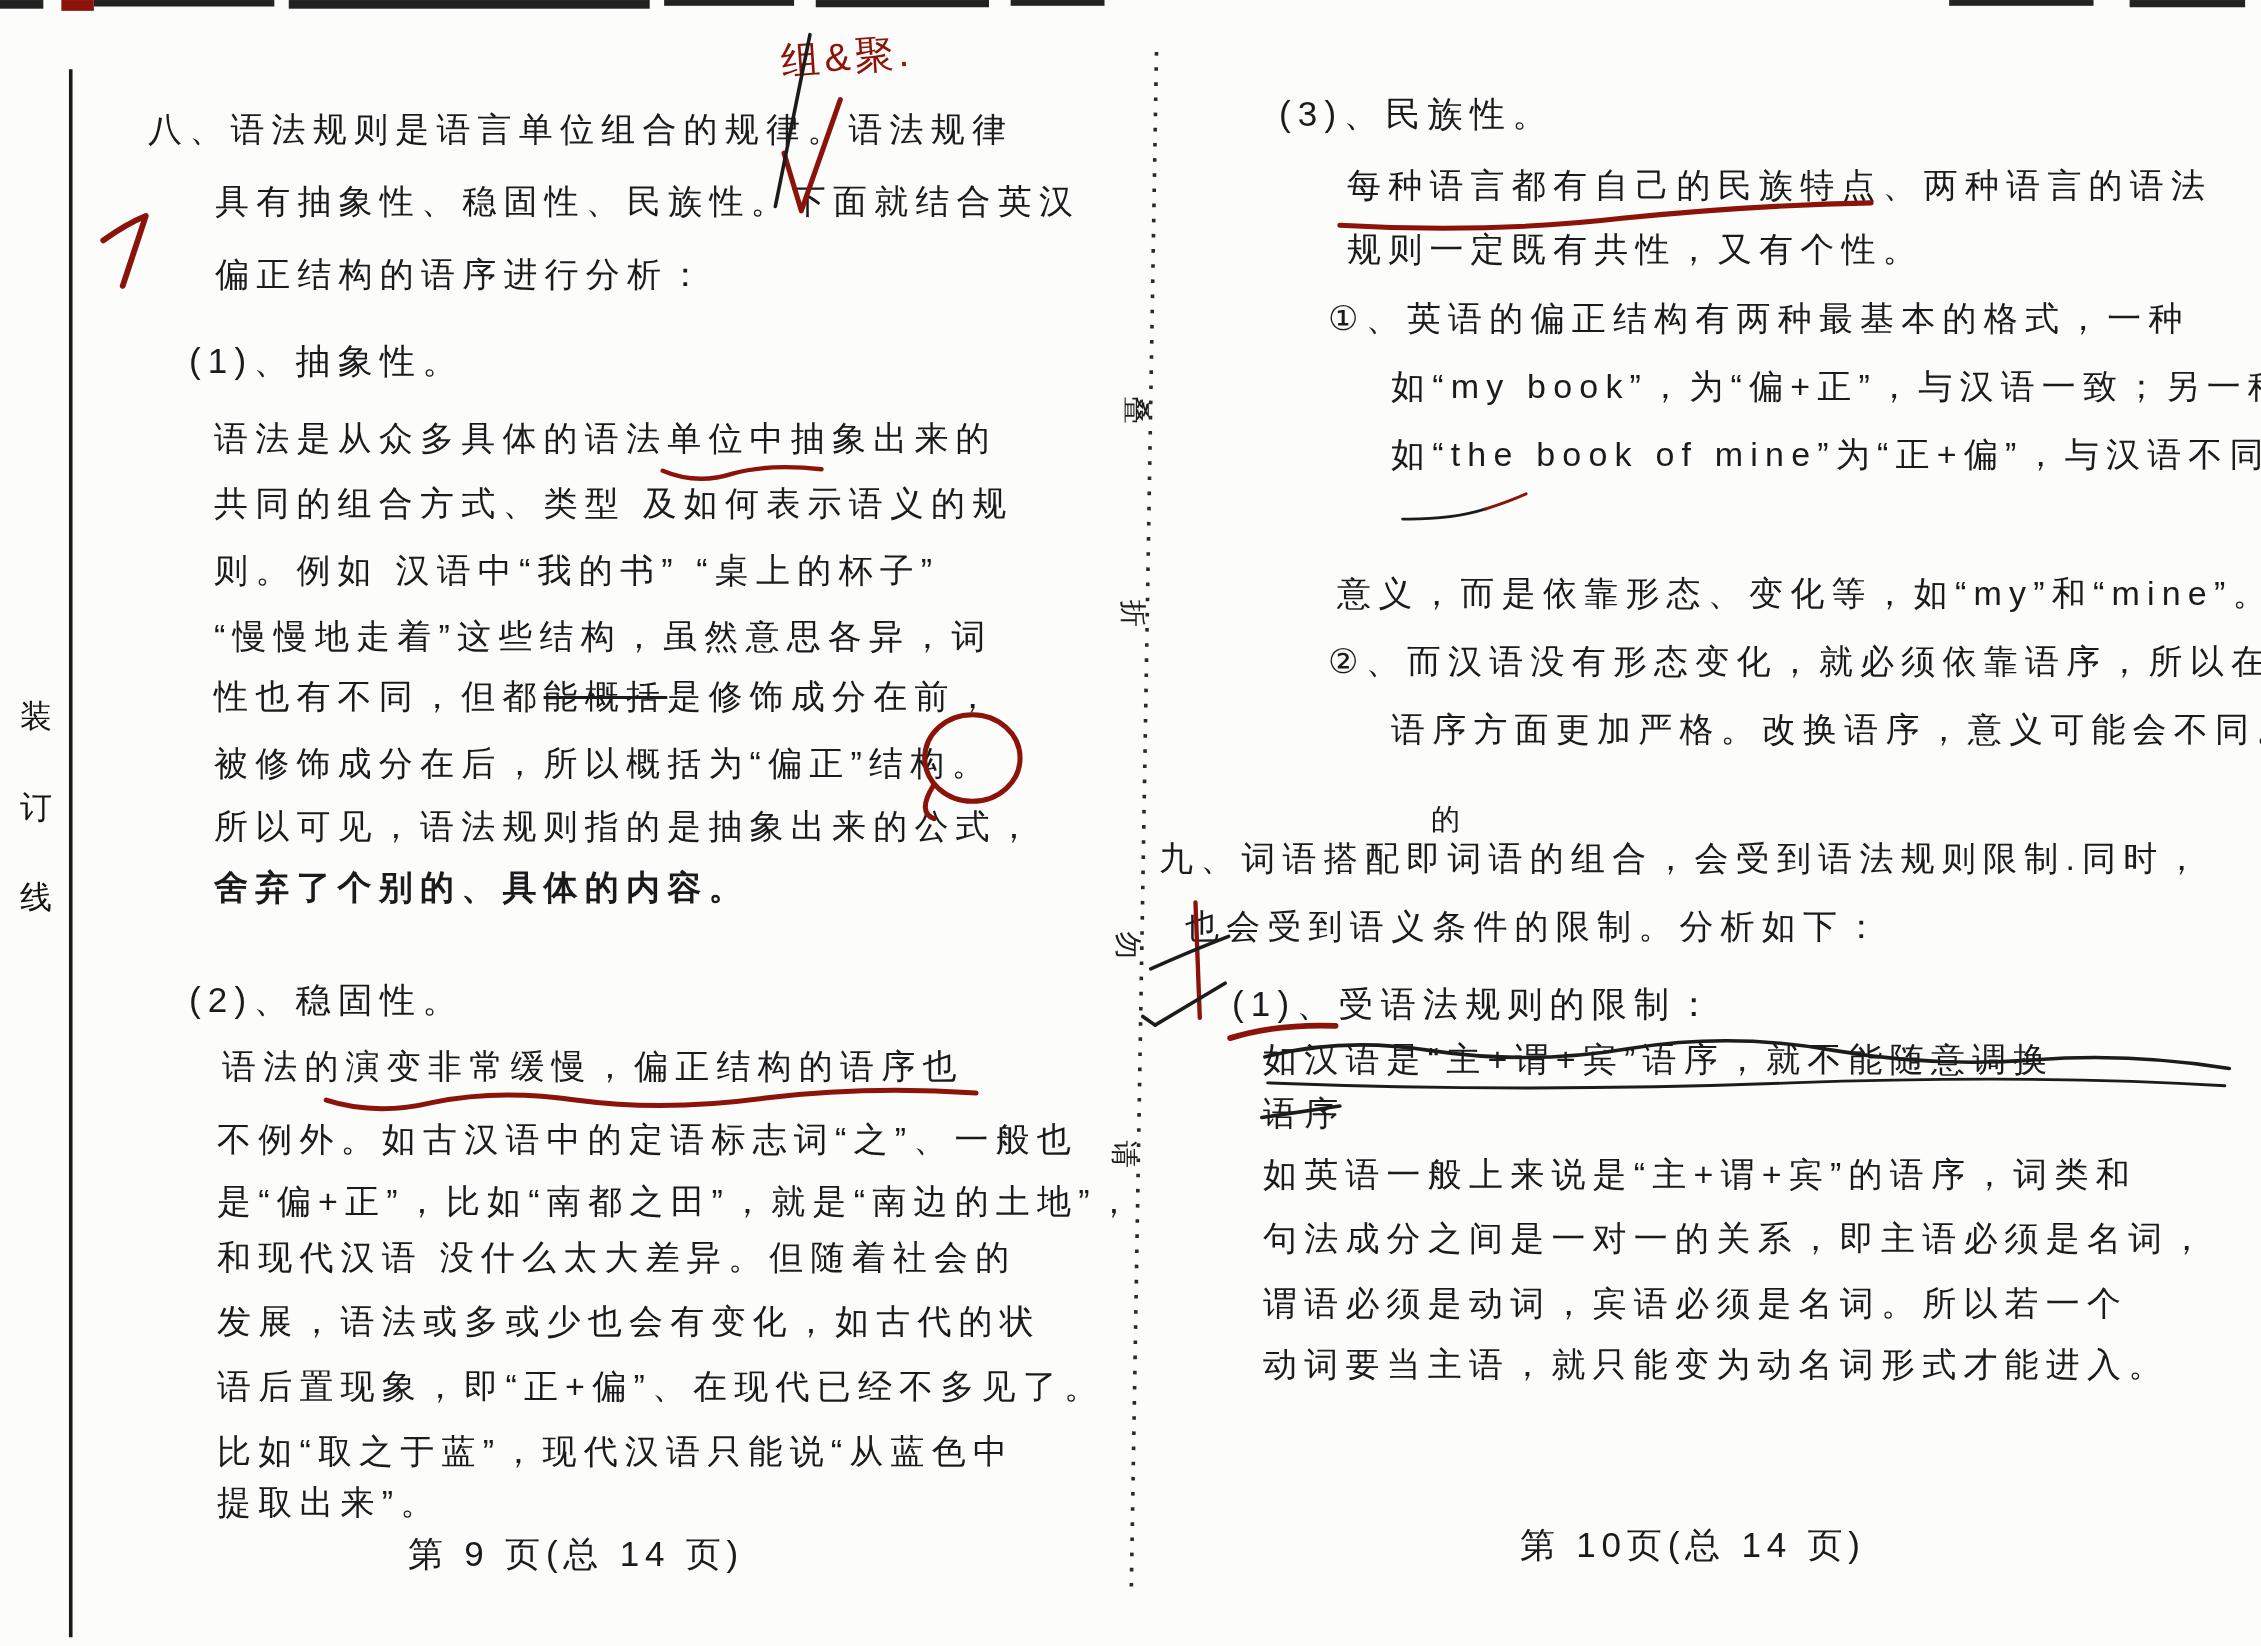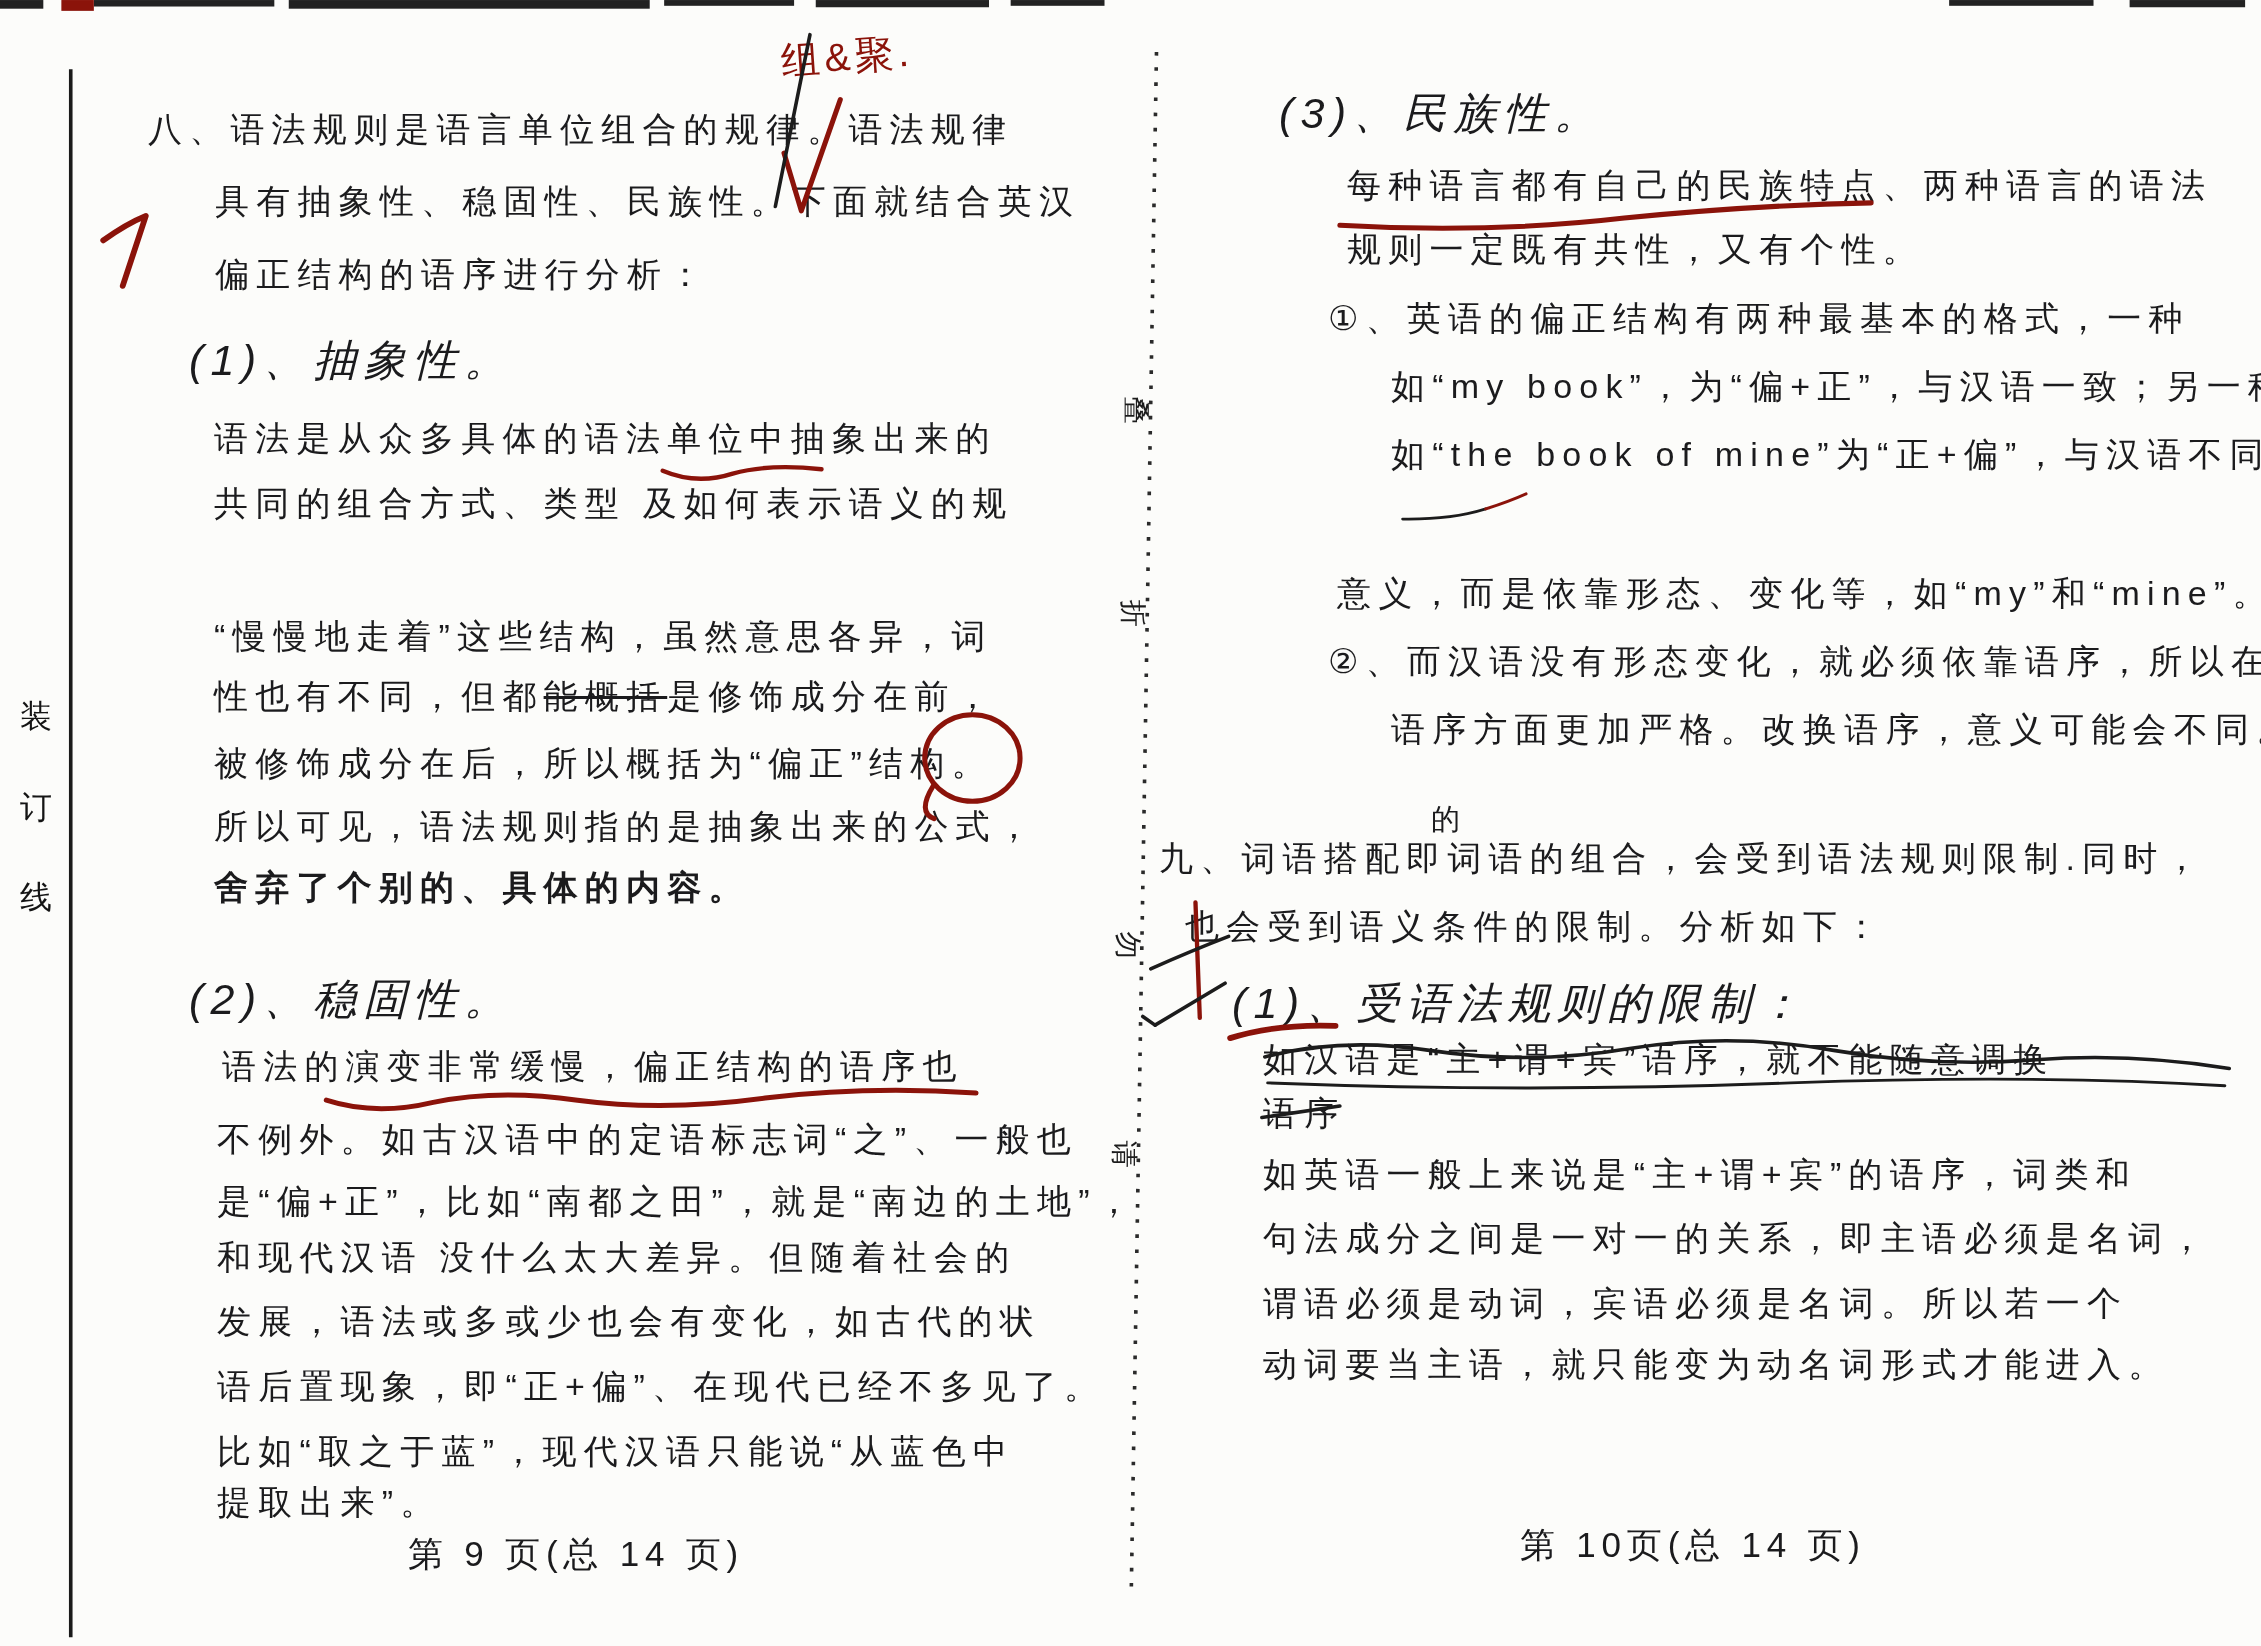--- a/index.html
+++ b/index.html
@@ -11,21 +11,21 @@
     font-family:"Liberation Sans","DejaVu Sans",sans-serif;
   }
   .line{
     position:absolute;
     white-space:nowrap;
     font-size:34px;
     letter-spacing:7.2px;
     color:#1b1b1d;
     line-height:43px;
   }
-  .heading{font-size:43px;font-style:italic;}
+  .heading{font-size:35px;}
   .strike{text-decoration:line-through;text-decoration-thickness:2.9px;}
   .red-note{
     position:absolute;
     font-size:39px;
     letter-spacing:4.3px;
     color:#8b130a;
     transform:rotate(-4deg);
     white-space:nowrap;
   }
   .inserted-char{
@@ -62,20 +62,21 @@
   <div class="binding-char" style="top:786px;">订</div>
   <div class="binding-char" style="top:876px;">线</div>
 
   <div class="line" style="left:148px;top:108px;">八、语法规则是语言单位组合的规律。语法规律</div>
   <div class="line" style="left:215px;top:180px;text-align:right;">具有抽象性、稳固性、民族性。下面就结合英汉</div>
   <div class="line" style="left:215px;top:253px;">偏正结构的语序进行分析：</div>
 
   <div class="line heading" style="left:189px;top:339px;">(1)、抽象性。</div>
   <div class="line" style="left:214px;top:417px;">语法是从众多具体的语法单位中抽象出来的</div>
   <div class="line" style="left:214px;top:482px;">共同的组合方式、类型 及如何表示语义的规</div>
+  <div class="line" style="left:214px;top:549px;">则。例如 汉语中“我的书” “桌上的杯子”</div>
   <div class="line" style="left:214px;top:615px;">“慢慢地走着”这些结构，虽然意思各异，词</div>
   <div class="line" style="left:214px;top:675px;">
     <span>性也有不同，但都</span><span class="strike">能概括</span><span>是修饰成分在前，</span>
   </div>
   <div class="line" style="left:214px;top:742px;">被修饰成分在后，所以概括为“偏正”结构。</div>
   <div class="line" style="left:214px;top:805px;">所以可见，语法规则指的是抽象出来的公式，</div>
   <div class="line" style="left:214px;top:866px;font-weight:bold;">舍弃了个别的、具体的内容。</div>
 
   <div class="line heading" style="left:189px;top:978px;">(2)、稳固性。</div>
   <div class="line" style="left:222px;top:1045px;">语法的演变非常缓慢，偏正结构的语序也</div>

